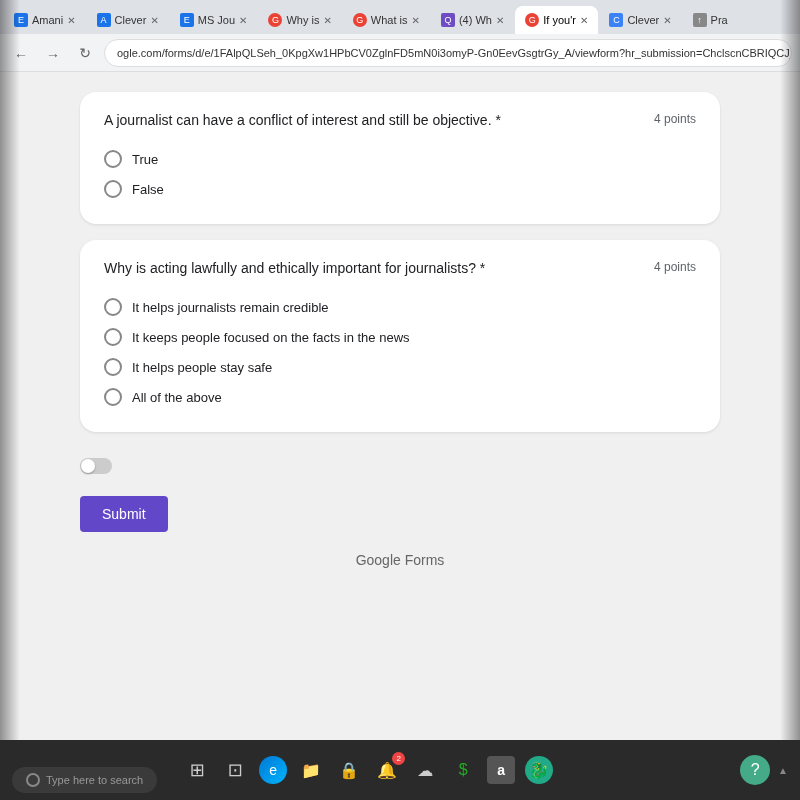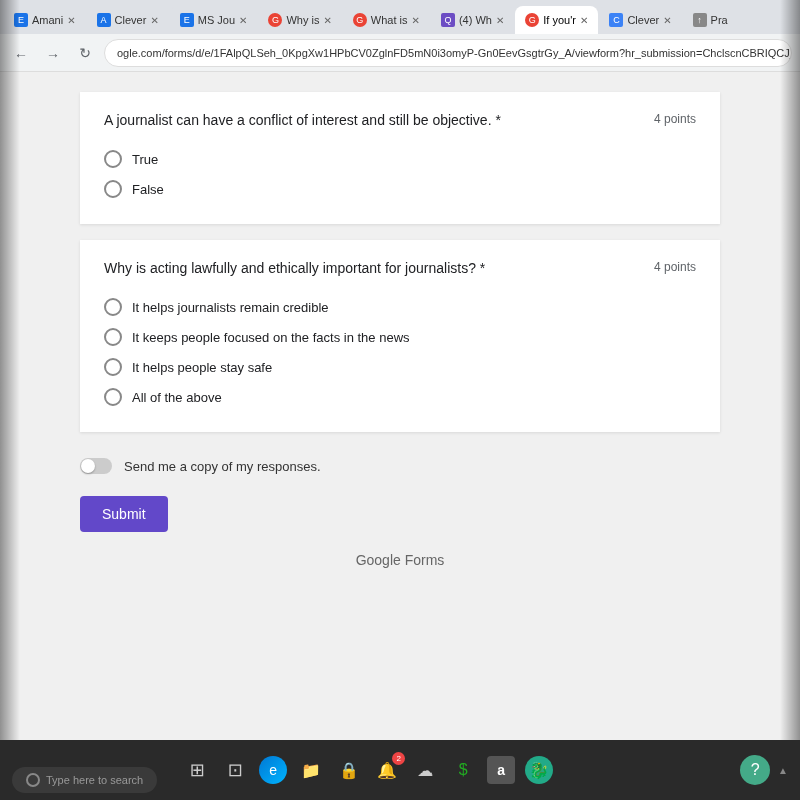--- a/index.html
+++ b/index.html
@@ -129,21 +129,21 @@
     .main-content {
       flex: 1;
       overflow-y: auto;
       background: #f0f0f0;
       padding: 20px;
     }
 
     
     .form-card {
       background: #fff;
-      border-radius: 0;
+      border-radius: 16px;
       padding: 20px 24px;
       margin-bottom: 16px;
       box-shadow: 0 1px 3px rgba(0,0,0,0.1);
       max-width: 640px;
       margin-left: auto;
       margin-right: auto;
     }
 
     .question-header {
       display: flex;
@@ -442,21 +442,20 @@
           <div class="radio-option">
             <div class="radio-circle"></div>
             <span class="option-label">All of the above</span>
           </div>
         </div>
 
         <div class="send-copy-row">
           <div class="toggle-switch">
             <div class="toggle-knob"></div>
           </div>
-          <span class="send-copy-label">Send me a copy of my responses.</span>
         </div>
 
         <div class="submit-row">
           <button class="submit-btn">Submit</button>
         </div>
 
         <div class="google-forms-logo">
           <span style="color:#666;">Google Forms</span>
         </div>
       </div>

